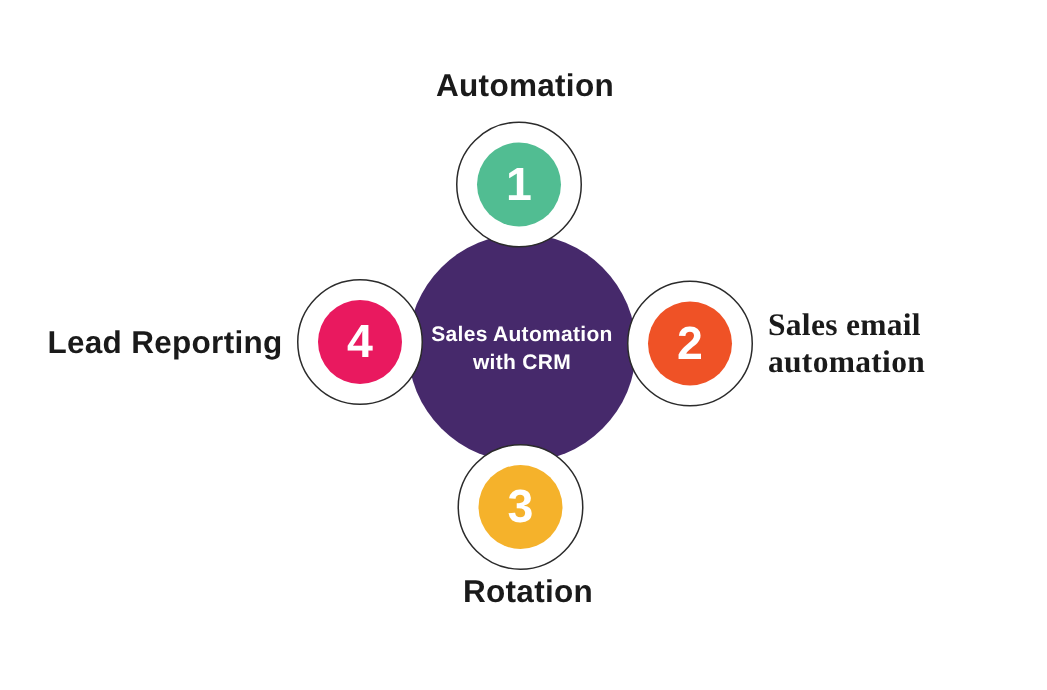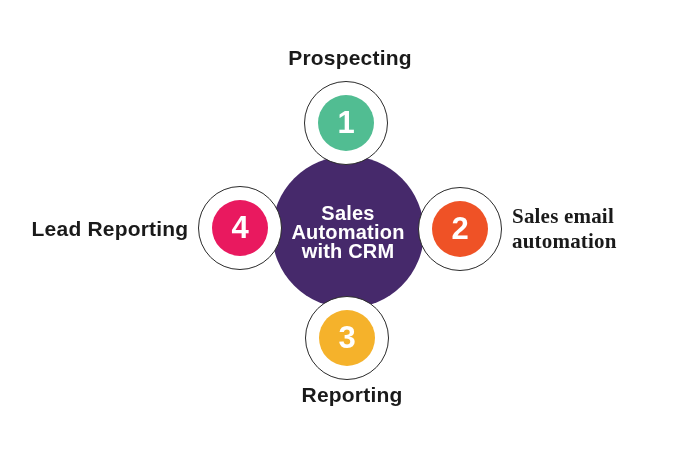--- a/index.html
+++ b/index.html
@@ -25,21 +25,21 @@
     border-radius: 50%;
     z-index: 1;
     display: flex;
     flex-direction: column;
     align-items: center;
     justify-content: center;
     text-align: center;
   }
   .hub .hub-line {
     color: #ffffff;
-    font-size: 20px;
+    font-size: 14px;
     font-weight: bold;
     line-height: 19px;
     letter-spacing: 0.2px;
   }
   
   .node-ring {
     position: absolute;
     width: 84px;
     height: 84px;
     box-sizing: border-box;
@@ -93,35 +93,35 @@
   <div class="hub" style="background-color: rgb(70, 41, 107);">
     <div class="hub-line">Sales Automation</div>
     <div class="hub-line">with CRM</div>
   </div>
 
   <div class="node-ring ring-top">
     <div class="node-badge" style="background-color: rgb(81, 189, 146);">
       <span class="node-number">1</span>
     </div>
   </div>
-  <div class="node-label label-top">Prospecting</div>
+  <div class="node-label label-top">Automation</div>
 
   <div class="node-ring ring-right">
     <div class="node-badge" style="background-color: rgb(239, 82, 38);">
       <span class="node-number">2</span>
     </div>
   </div>
   <div class="node-label label-right">Sales email automation</div>
 
   <div class="node-ring ring-bottom">
     <div class="node-badge" style="background-color: rgb(245, 178, 43);">
       <span class="node-number">3</span>
     </div>
   </div>
-  <div class="node-label label-bottom">Reporting</div>
+  <div class="node-label label-bottom">Rotation</div>
 
   <div class="node-ring ring-left">
     <div class="node-badge" style="background-color: rgb(233, 25, 95);">
       <span class="node-number">4</span>
     </div>
   </div>
   <div class="node-label label-left">Lead Reporting</div>
 
 </div>
 

